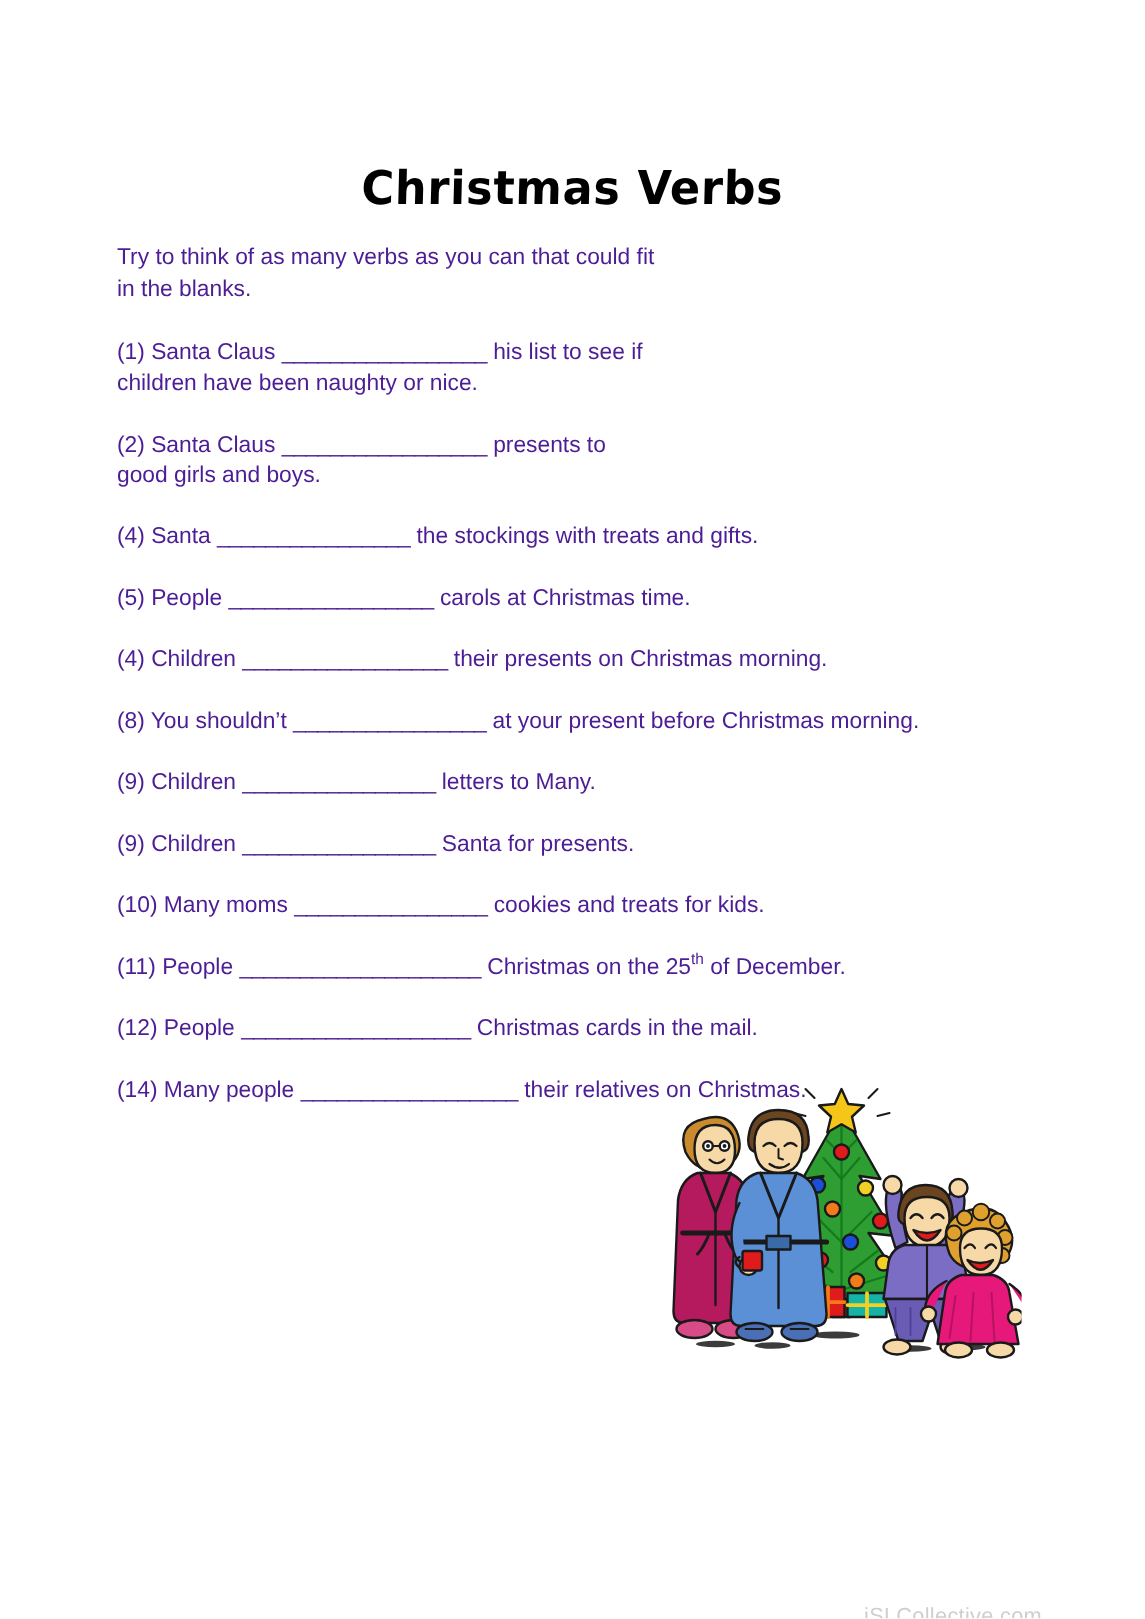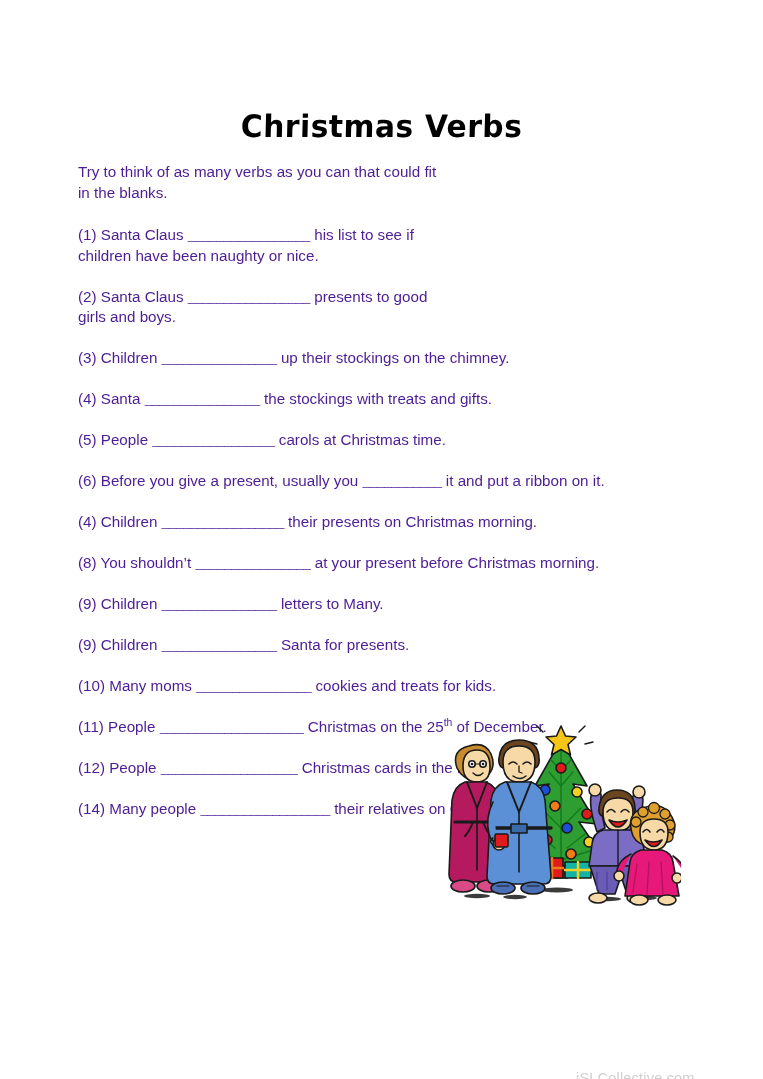--- a/index.html
+++ b/index.html
@@ -52,21 +52,20 @@
   }
   .q-item {
     margin: 0 0 20.5px 0;
   }
   .q-item.last {
     margin-bottom: 0;
   }
   .blank {
     letter-spacing: -0.4px;
     white-space: nowrap;
-    font-family: Liberation Serif, serif;
   }
   sup {
     font-size: 0.68em;
     vertical-align: super;
     line-height: 0;
   }
 
   
   #art-float {
     float: right;
@@ -113,27 +112,25 @@
   <div id="sheet-body">
 
     <div id="art-float"></div>
 
     <p class="instructions">Try to think of as many verbs as you can that could fit in the blanks.</p>
 
     <p class="q-item"><span>(1) Santa Claus </span><span class="blank">_________________</span><span> his list to see if children have been naughty or nice.</span></p>
 
     <p class="q-item"><span>(2) Santa Claus </span><span class="blank">_________________</span><span> presents to good girls and boys.</span></p>
 
-    <p class="q-item"><span>(3) Children </span><span class="blank">________________</span><span> up their stockings on the chimney.</span></p>
 
     <p class="q-item"><span>(4) Santa </span><span class="blank">________________</span><span> the stockings with treats and gifts.</span></p>
 
     <p class="q-item"><span>(5) People </span><span class="blank">_________________</span><span> carols at Christmas time.</span></p>
 
-    <p class="q-item"><span>(6) Before you give a present, usually you </span><span class="blank">___________</span><span> it and put a ribbon on it.</span></p>
 
     <p class="q-item"><span>(4) Children </span><span class="blank">_________________</span><span> their presents on Christmas morning.</span></p>
 
     <p class="q-item"><span>(8) You shouldn’t </span><span class="blank">________________</span><span> at your present before Christmas morning.</span></p>
 
     <p class="q-item"><span>(9) Children </span><span class="blank">________________</span><span> letters to Many.</span></p>
 
     <p class="q-item"><span>(9) Children </span><span class="blank">________________</span><span> Santa for presents.</span></p>
 
     <p class="q-item"><span>(10) Many moms </span><span class="blank">________________</span><span> cookies and treats for kids.</span></p>

